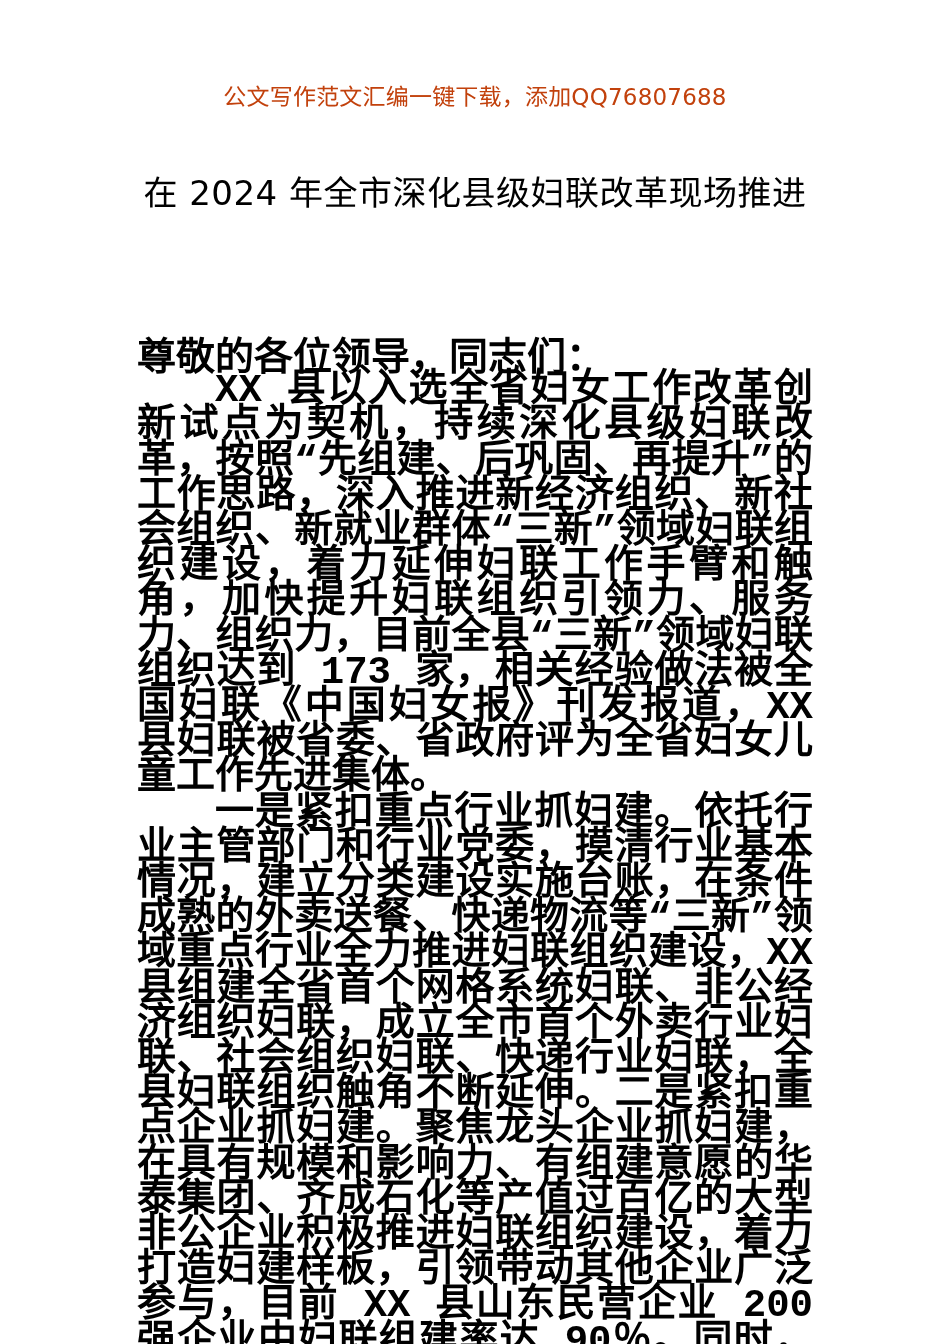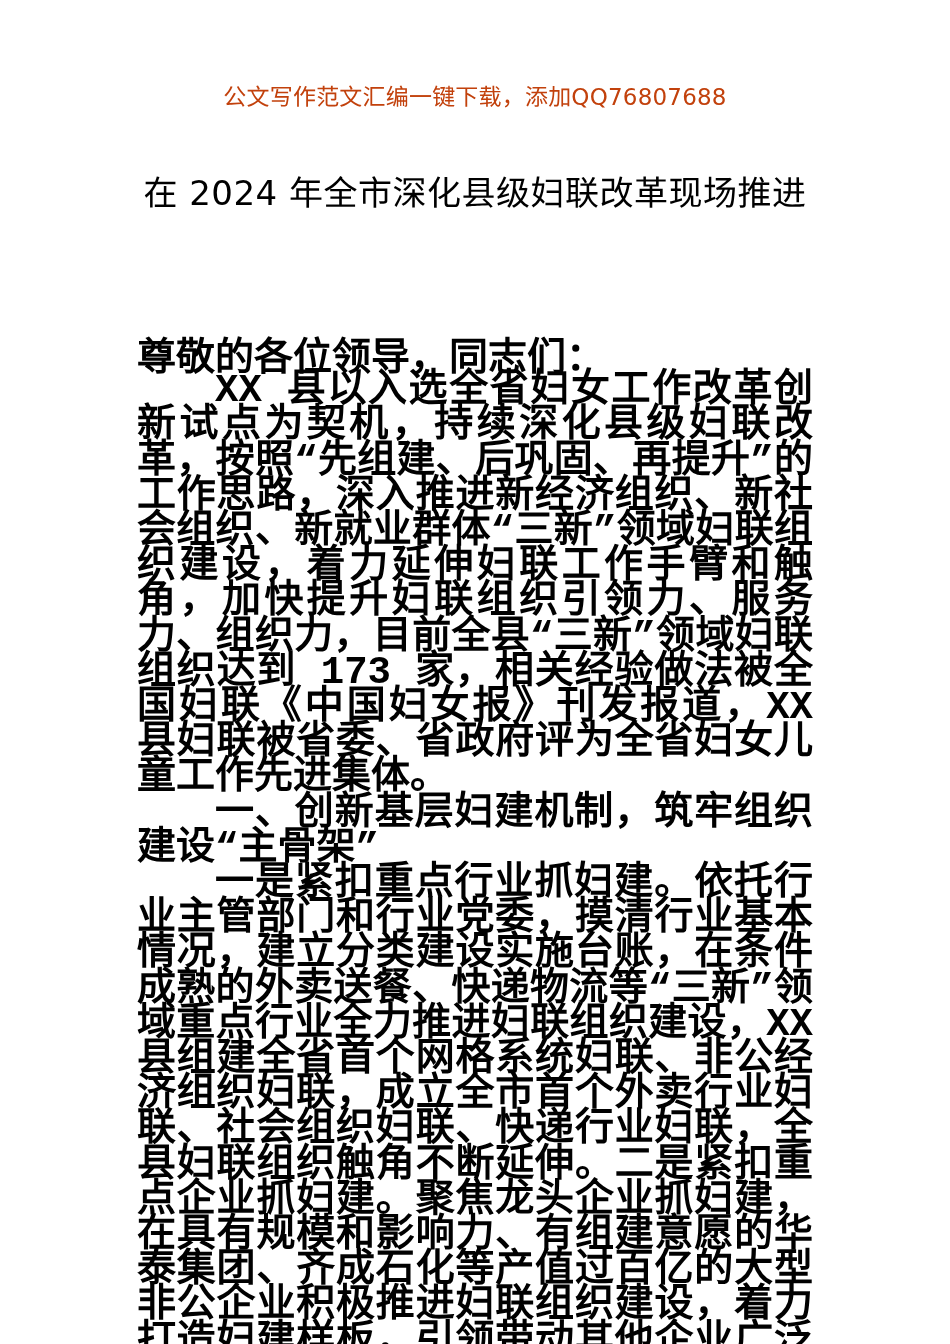--- a/index.html
+++ b/index.html
@@ -87,17 +87,16 @@
 
   <div class="promo-banner" style="color: #c2410c;">公文写作范文汇编一键下载，添加QQ76807688</div>
 
   <div class="doc-title">
     <div>在 2024 年全市深化县级妇联改革现场推进</div>
   </div>
 
   <div class="body-block">
     <p class="para salutation">尊敬的各位领导，同志们：</p>
     <p class="para indent">XX 县以入选全省妇女工作改革创新试点为契机，持续深化县级妇联改革，按照“先组建、后巩固、再提升”的工作思路，深入推进新经济组织、新社会组织、新就业群体“三新”领域妇联组织建设，着力延伸妇联工作手臂和触角，加快提升妇联组织引领力、服务力、组织力，目前全县“三新”领域妇联组织达到 173 家，相关经验做法被全国妇联《中国妇女报》刊发报道，XX 县妇联被省委、省政府评为全省妇女儿童工作先进集体。</p>
-    <p class="para indent">一、创新基层妇建机制，筑牢组织建设“主骨架”</p>
     <p class="para indent">一是紧扣重点行业抓妇建。依托行业主管部门和行业党委，摸清行业基本情况，建立分类建设实施台账，在条件成熟的外卖送餐、快递物流等“三新”领域重点行业全力推进妇联组织建设，XX 县组建全省首个网格系统妇联、非公经济组织妇联，成立全市首个外卖行业妇联、社会组织妇联、快递行业妇联，全县妇联组织触角不断延伸。二是紧扣重点企业抓妇建。聚焦龙头企业抓妇建，在具有规模和影响力、有组建意愿的华泰集团、齐成石化等产值过百亿的大型非公企业积极推进妇联组织建设，着力打造妇建样板，引领带动其他企业广泛参与，目前 XX 县山东民营企业 200 强企业中妇联组建率达 90％。同时，瞄准女性人员较为集中的中小型非公企业，在电商直播基地、家政服务公司、养老服务机构等积极推进妇联组织建设，目前全县中小型非公企业妇联组织组建率达到 80％。三是紧扣重点区域抓妇建。针对大王镇等 4 个重点辖区“三新”领域组</p>
   </div>
 
 </div>
 
 </body></html>

